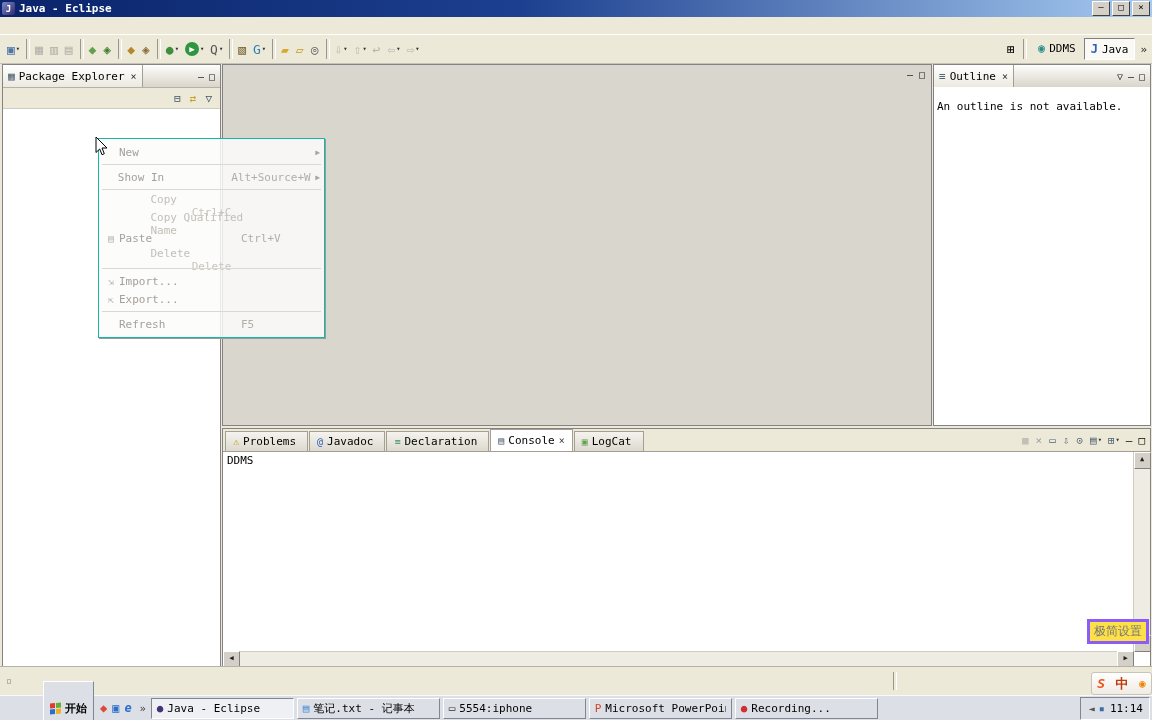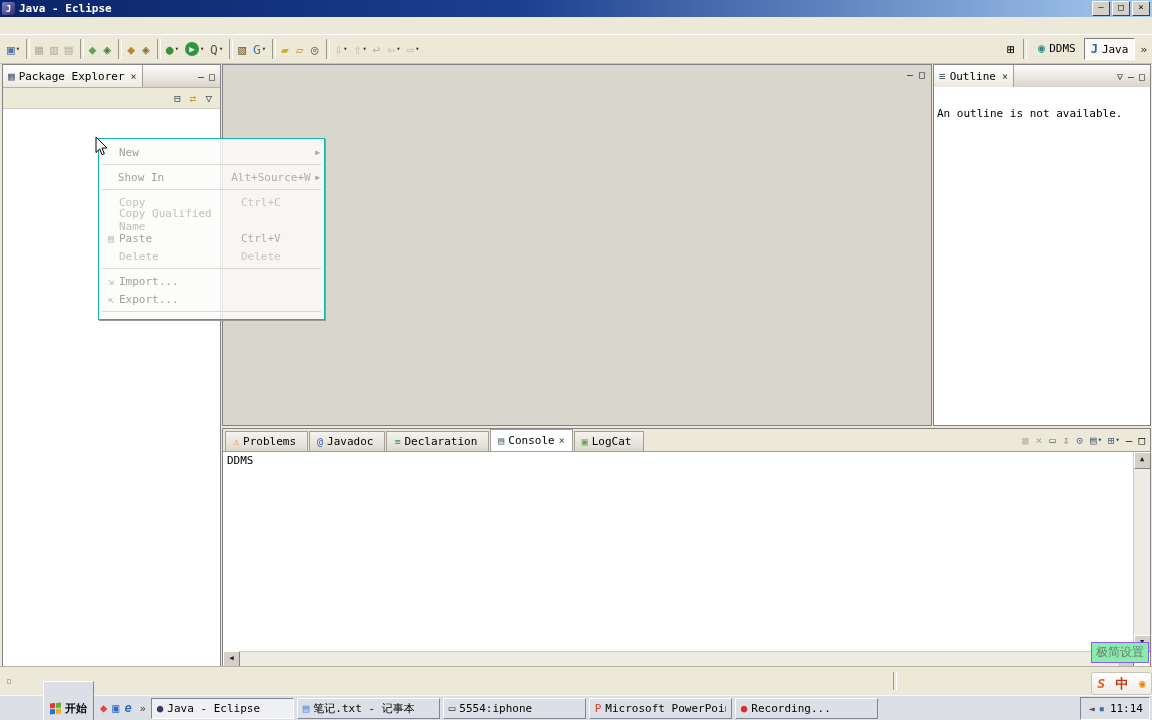--- a/index.html
+++ b/index.html
@@ -49,21 +49,21 @@
 
   .view-header{height:22px;background:linear-gradient(#fdfdfb,#d9d5cb);display:flex;align-items:stretch;border-bottom:1px solid #b5b1a7;}
   .view-tab{display:inline-flex;align-items:center;gap:4px;padding:0 5px;background:linear-gradient(#fff,#ece9e0);border-right:1px solid #a39f95;}
   .vt-icon{font-size:11px;color:#567;}
   .vt-close{font-size:10px;color:#333;margin-left:2px;}
   .header-buttons{margin-left:auto;display:flex;align-items:center;gap:5px;padding-right:5px;color:#222;font-size:10px;}
   .pkg-toolbar{height:20px;display:flex;justify-content:flex-end;align-items:center;gap:9px;padding:0 8px;}
   .pt-icon{font-size:11px;}
   .pkg-content{position:absolute;left:0;right:0;top:43px;bottom:0;background:var(--content-bg);border-top:1px solid #cfccc2;}
   .editor-buttons{position:absolute;top:4px;right:6px;display:flex;gap:6px;font-size:10px;color:#222;}
-  .outline-content{position:absolute;left:0;right:0;top:22px;bottom:0;background:var(--content-bg);padding:20px 3px;}
+  .outline-content{position:absolute;left:0;right:0;top:22px;bottom:0;background:var(--content-bg);padding:13px 3px;}
 
   
   .btab-row{height:22px;display:flex;align-items:flex-end;background:var(--chrome);}
   .btabs{display:flex;align-items:flex-end;height:22px;padding-left:2px;}
   .btab{display:inline-flex;align-items:center;gap:4px;height:19px;padding:0 7px;border:1px solid #a39f95;border-bottom:none;
     background:linear-gradient(#f5f3ee,#ddd9cf);margin-right:1px;}
   .btab.active{background:var(--content-bg);height:21px;}
   .btab-icon{font-size:10px;}
   .btab-close{font-size:10px;color:#444;}
   .console-tools{margin-left:auto;display:flex;align-items:center;gap:6px;padding-right:5px;height:22px;}
@@ -71,28 +71,28 @@
   .ct-icon{font-size:11px;display:inline-flex;align-items:center;}
   .console-content{position:absolute;left:0;right:0;top:22px;bottom:0;background:var(--content-bg);border-top:1px solid #a39f95;}
   .console-line{padding:2px 4px;}
   .vscroll{position:absolute;top:0;right:0;bottom:15px;width:16px;background:#efece4;border-left:1px solid #d0ccc2;
     display:flex;flex-direction:column;justify-content:space-between;align-items:center;}
   .hscroll{position:absolute;left:0;right:16px;bottom:0;height:15px;background:#efece4;border-top:1px solid #d0ccc2;
     display:flex;justify-content:space-between;align-items:center;}
   .sb-btn{width:15px;height:15px;background:#d4d0c8;border:1px solid;border-color:#fff #808080 #808080 #fff;
     font-size:7px;line-height:13px;text-align:center;color:#222;flex:none;}
   .sb-track{flex:1;}
-  .tooltip{position:absolute;right:1px;bottom:4px;background:#86efac;border:1px solid #8b5cf6;color:#777;
+  .tooltip{position:absolute;right:1px;bottom:23px;background:#fde047;border:3px solid #8b5cf6;color:#777;
     font-size:12px;padding:1px 4px;z-index:5;}
 
   
   .ctx{position:absolute;left:98px;top:138px;width:223px;padding:4px 1px;background:rgba(252,252,250,0.85);
     border:1px solid #14b8a6;box-shadow:1px 1px 0 #999;z-index:10;}
   .cm-item{display:flex;align-items:center;height:18px;padding:0 3px;color:#a5a19a;position:relative;}
-  .cm-item.disabled{color:#c3bfb8;}
+  .cm-item.disabled{color:#c3bfb8;flex-direction:column;}
   .cm-icon{width:16px;font-size:10px;text-align:center;color:#b9b5ae;}
   .cm-label{width:122px;}
   .cm-shortcut{flex:1;color:#b2aea7;}
   .cm-item.disabled .cm-shortcut{color:#c9c5be;}
   .cm-arrow{width:10px;font-size:8px;text-align:right;color:#aaa69f;}
   .cm-item.sep{margin-bottom:7px;}
   .cm-item.sep::after{content:"";position:absolute;left:2px;right:2px;bottom:-4px;border-top:1px solid #dbd8d1;}
 
   
   .trim{position:absolute;left:0;top:666px;width:1152px;height:29px;background:var(--chrome);border-top:1px solid #b5b1a7;}
@@ -466,20 +466,26 @@
         <span class="cm-arrow"></span>
       </div>
 
       <div class="cm-item sep">
         <span class="cm-icon">⇱</span>
         <span class="cm-label">Export...</span>
         <span class="cm-shortcut"></span>
         <span class="cm-arrow"></span>
       </div>
 
+      <div class="cm-item">
+        <span class="cm-icon"></span>
+        <span class="cm-label">Refresh</span>
+        <span class="cm-shortcut">F5</span>
+        <span class="cm-arrow"></span>
+      </div>
     </div>
 
   <div class="trim">
     <span class="trim-icon">▫</span>
     <span class="trim-sep"></span>
   </div>
 
   <div class="taskbar">
     <span class="start-btn">
       <span class="win-flag">

